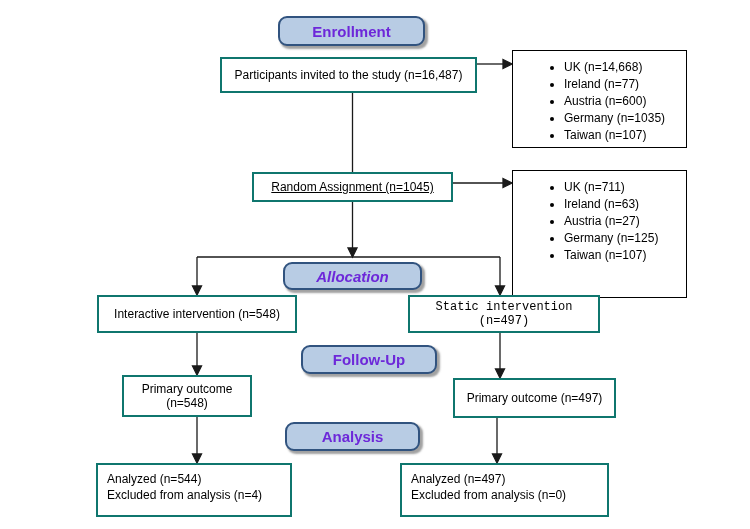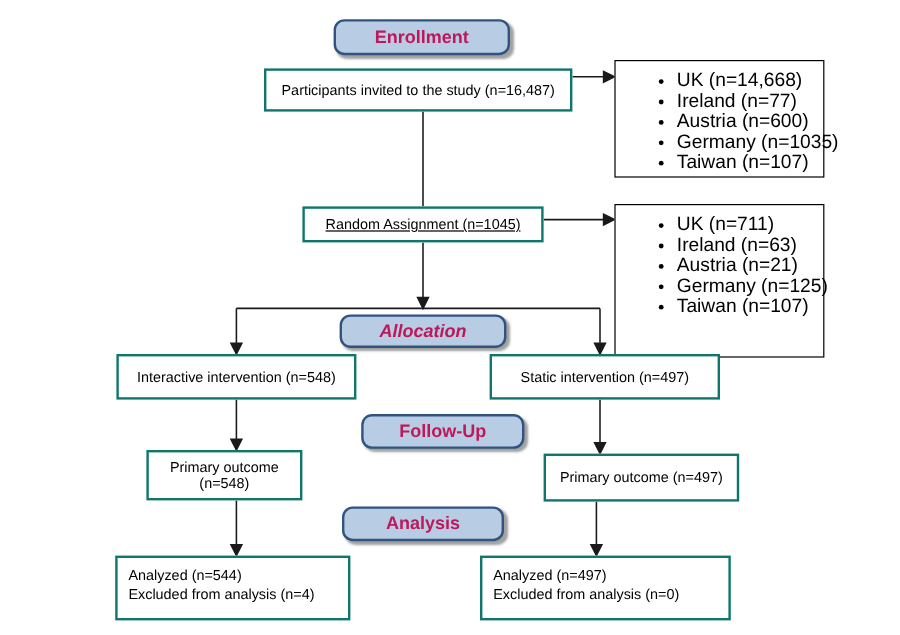--- a/index.html
+++ b/index.html
@@ -29,35 +29,35 @@
     justify-content: center;
     text-align: center;
     line-height: 14px;
   }
   .stage {
     position: absolute;
     background: #b8cce4;
     border: 2px solid #31537f;
     border-radius: 9px;
     box-shadow: 2.5px 2.5px 2px rgba(110,110,110,0.65);
-    color: #be185d;
+    color: #6d28d9;
     font-size: 15px;
     font-weight: bold;
     display: flex;
     align-items: center;
     justify-content: center;
     box-sizing: border-box;
   }
   .sidebox {
     position: absolute;
     background: #ffffff;
     border: 1px solid #000000;
     box-sizing: border-box;
     color: #000000;
-    font-size: 16px;
+    font-size: 12px;
   }
   .sidebox ul {
     margin: 8px 0 0 0;
     padding-left: 51px;
     list-style: disc outside;
   }
   .sidebox li {
     line-height: 17px;
     white-space: nowrap;
   }
@@ -71,21 +71,21 @@
   #h-enrollment { left: 278px; top: 16px;  width: 147px; height: 30px; }
   #h-allocation { left: 283px; top: 262px; width: 139px; height: 28px; font-style: italic; }
   #h-followup   { left: 284px; top: 345px; width: 136px; height: 29px; margin-left: 17px; }
   #h-analysis   { left: 285px; top: 422px; width: 135px; height: 29px; }
 
   #b-participants { left: 220px; top: 57px;  width: 257px; height: 36px; }
   #b-random       { left: 252px; top: 172px; width: 201px; height: 30px; text-decoration: underline; }
   #b-side1        { left: 512px; top: 50px;  width: 175px; height: 98px; }
   #b-side2        { left: 512px; top: 170px; width: 175px; height: 128px; }
   #b-interactive  { left: 97px;  top: 295px; width: 200px; height: 38px; }
-  #b-static       { left: 408px; top: 295px; width: 192px; height: 38px; }
+  #b-static       { left: 408px; top: 295px; width: 192px; height: 38px; font-family: Liberation Mono, monospace; }
   #b-primary-l    { left: 122px; top: 375px; width: 130px; height: 42px; }
   #b-primary-r    { left: 420px; top: 378px; width: 163px; height: 40px; margin-left: 33px; }
   #b-analyzed-l   { left: 96px;  top: 463px; width: 196px; height: 54px; }
   #b-analyzed-r   { left: 400px; top: 463px; width: 209px; height: 54px; }
 </style>
 </head>
 <body>
 
 <div id="canvas">
 
@@ -141,21 +141,21 @@
       <li>Taiwan (n=107)</li>
     </ul>
   </div>
 
   <div id="b-random" class="fbox">Random Assignment (n=1045)</div>
 
   <div id="b-side2" class="sidebox">
     <ul>
       <li>UK (n=711)</li>
       <li>Ireland (n=63)</li>
-      <li>Austria (n=21)</li>
+      <li>Austria (n=27)</li>
       <li>Germany (n=125)</li>
       <li>Taiwan (n=107)</li>
     </ul>
   </div>
 
   <div id="b-interactive" class="fbox">Interactive intervention (n=548)</div>
   <div id="b-static" class="fbox">Static intervention (n=497)</div>
 
   <div id="b-primary-l" class="fbox">Primary outcome (n=548)</div>
   <div id="b-primary-r" class="fbox">Primary outcome (n=497)</div>

